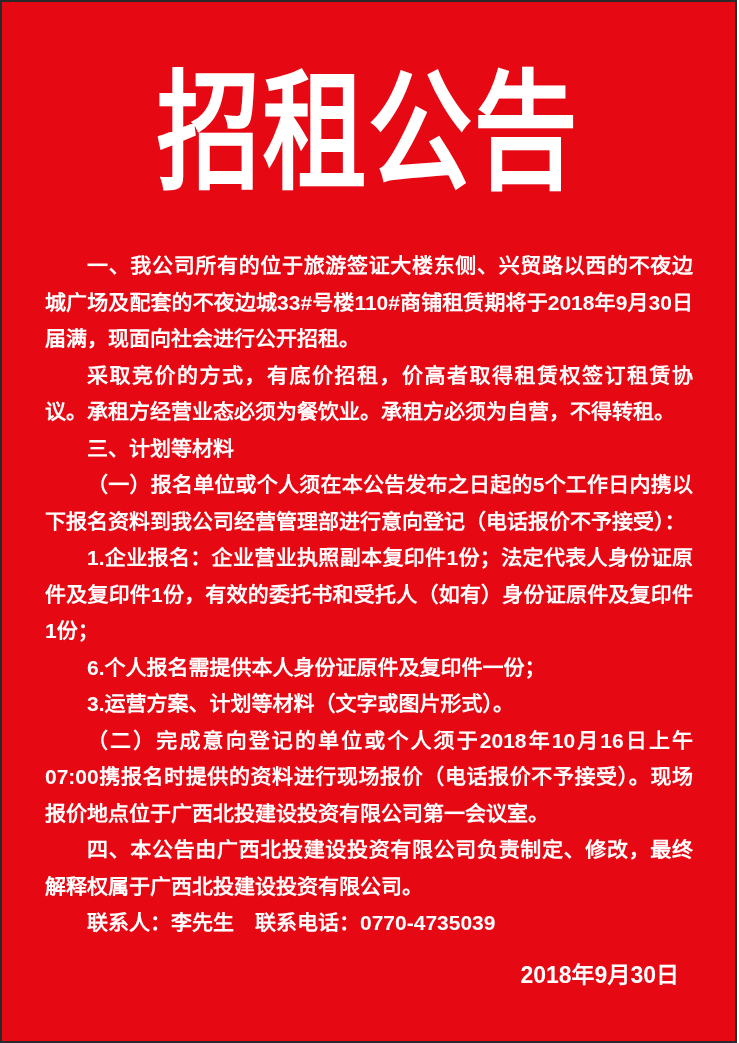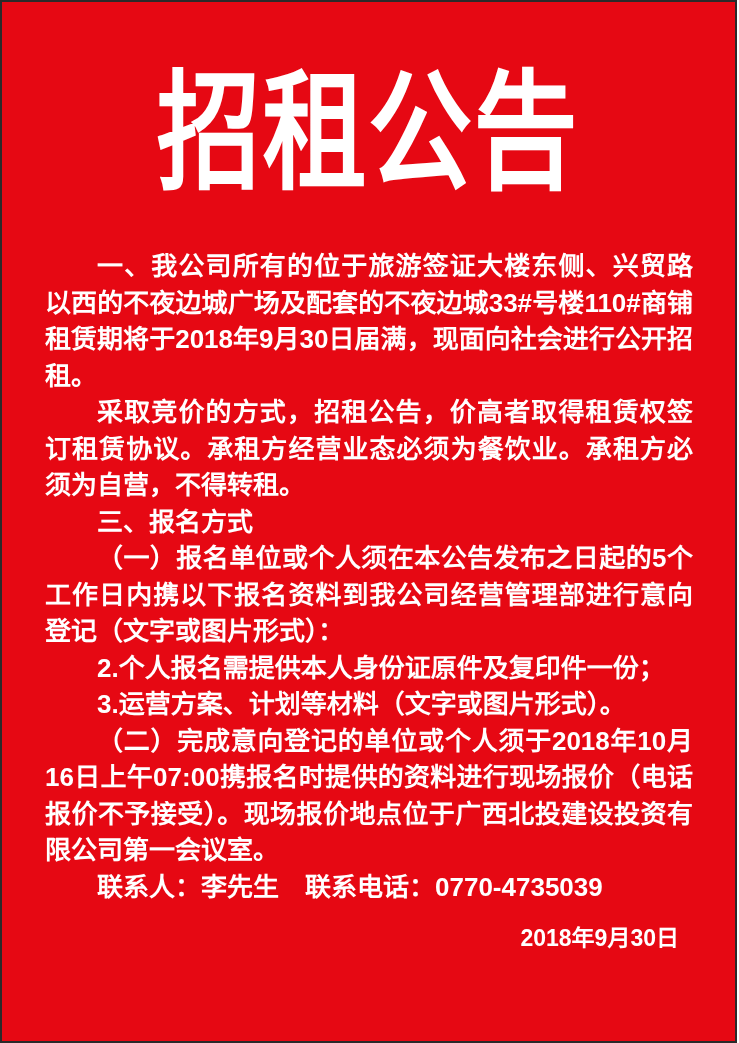--- a/index.html
+++ b/index.html
@@ -30,21 +30,21 @@
     line-height: 1.15;
     letter-spacing: 2px;
     transform: scale(0.80, 1.0);
     transform-origin: center top;
     white-space: nowrap;
   }
   .body-text {
     margin: 32px 42px 0 43px;
     font-family: "Liberation Sans", "DejaVu Sans", sans-serif;
     font-weight: bold;
-    font-size: 26px;
+    font-size: 21px;
     line-height: 36.5px;
     text-align: justify;
   }
   .body-text p {
     margin: 0;
     text-indent: 2em;
   }
   .signature {
     margin-top: 16px;
     padding-right: 56px;
@@ -63,26 +63,28 @@
 <body>
 
 <div class="poster">
 
   <div class="title-wrap">
     <div class="poster-title">招租公告</div>
   </div>
 
   <div class="body-text">
     <p>一、我公司所有的位于旅游签证大楼东侧、兴贸路以西的不夜边城广场及配套的不夜边城33#号楼110#商铺租赁期将于2018年9月30日届满，现面向社会进行公开招租。</p>
-    <p>采取竞价的方式，招租公告，价高者取得租赁权签订租赁协议。承租方经营业态必须为餐饮业。承租方必须为自营，不得转租。</p>
-    <p>三、报名方式</p>
-    <p>（一）报名单位或个人须在本公告发布之日起的5个工作日内携以下报名资料到我公司经营管理部进行意向登记（文字或图片形式）：</p>
-    <p>2.个人报名需提供本人身份证原件及复印件一份；</p>
+    <p>采取竞价的方式，有底价招租，价高者取得租赁权签订租赁协议。承租方经营业态必须为餐饮业。承租方必须为自营，不得转租。</p>
+    <p>三、计划等材料</p>
+    <p>（一）报名单位或个人须在本公告发布之日起的5个工作日内携以下报名资料到我公司经营管理部进行意向登记（电话报价不予接受）：</p>
+    <p>1.企业报名：企业营业执照副本复印件1份；法定代表人身份证原件及复印件1份，有效的委托书和受托人（如有）身份证原件及复印件1份；</p>
+    <p>6.个人报名需提供本人身份证原件及复印件一份；</p>
     <p>3.运营方案、计划等材料（文字或图片形式）。</p>
     <p>（二）完成意向登记的单位或个人须于2018年10月16日上午07:00携报名时提供的资料进行现场报价（电话报价不予接受）。现场报价地点位于广西北投建设投资有限公司第一会议室。</p>
+    <p>四、本公告由广西北投建设投资有限公司负责制定、修改，最终解释权属于广西北投建设投资有限公司。</p>
     <p>联系人：李先生　联系电话：0770-4735039</p>
   </div>
 
   <div class="signature">
     <div class="signature-inner">
       <div>2018年9月30日</div>
     </div>
   </div>
 
 </div>

